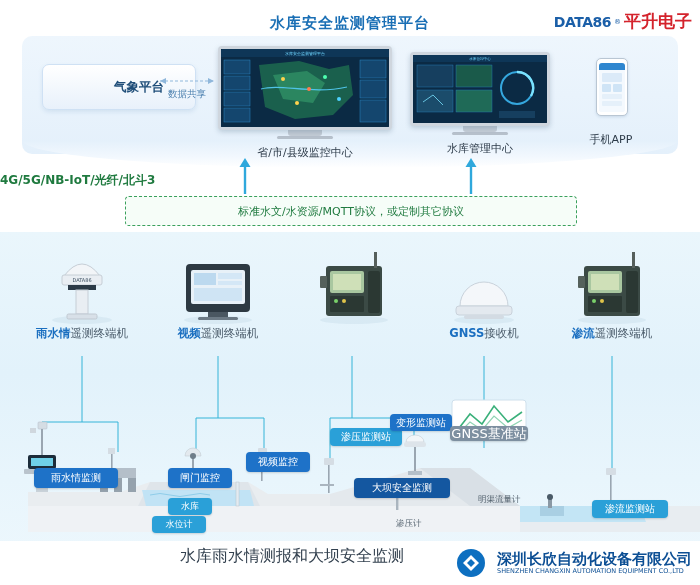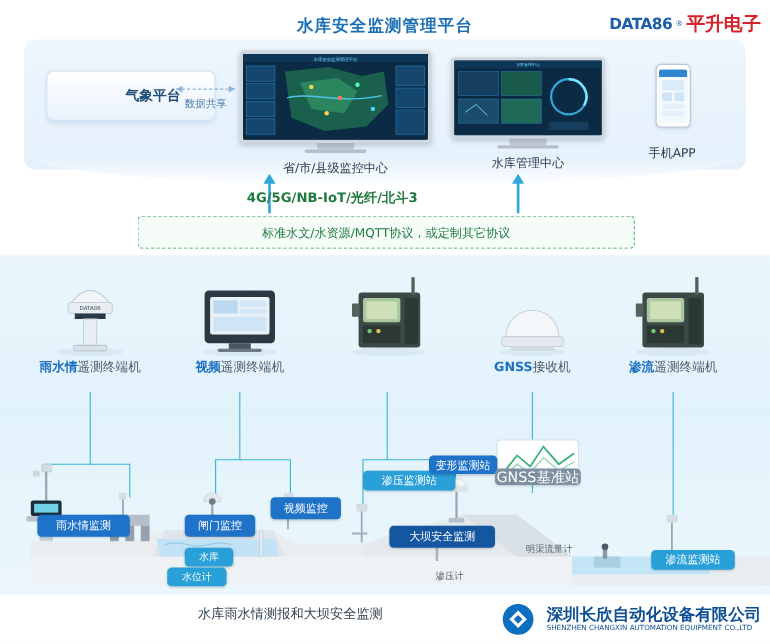--- a/index.html
+++ b/index.html
@@ -70,21 +70,21 @@
   
   .phone{
     position:absolute;left:596px;top:58px;width:30px;height:56px;
     border:1.5px solid #b9c6d3;border-radius:5px;background:#fff;
     box-shadow:0 1px 3px rgba(80,120,160,.2);
   }
   .phone .ph-screen{position:absolute;left:2px;top:4px;right:2px;bottom:3px;background:#f3f8fd;border-radius:3px;overflow:hidden;}
 
   
   .netlabel{
-    position:absolute;left:0;top:172px;width:604px;text-align:center;
+    position:absolute;left:0;top:172px;width:604px;text-align:left;
     font-size:12px;color:#1f7a3f;font-weight:bold;
   }
   .protocol{
     position:absolute;left:125px;top:196px;width:450px;height:28px;
     border:1px dashed #3aa05c;border-radius:4px;
     display:flex;align-items:center;justify-content:center;
     font-size:11px;color:#1f7a3f;background:rgba(240,252,244,.6);
   }
   .uparrow{position:absolute;}
 
@@ -109,21 +109,21 @@
   .tag.teal{background:#2aa0d8;}
   .tag.grey{background:#7d8fa0;}
   .smalltxt{position:absolute;font-size:8.5px;color:#55636f;white-space:nowrap;}
 
   
   .footer{
     position:absolute;left:0;bottom:0;width:700px;height:44px;
     background:#fff;border-top:0px;
   }
   .footer-text{
-    position:absolute;left:180px;bottom:18px;font-size:12px;color:#33414f;white-space:nowrap;
+    position:absolute;left:180px;bottom:18px;font-size:16px;color:#33414f;white-space:nowrap;
   }
   .logo{
     position:absolute;right:8px;bottom:6px;display:flex;align-items:center;gap:6px;
   }
   .logo .cn{font-size:15px;font-weight:bold;color:#0d4f94;letter-spacing:0px;line-height:1.1;}
   .logo .en{font-size:6.5px;color:#0d4f94;letter-spacing:0px;}
   svg{display:block;}
 </style>
 </head>
 <body>
@@ -394,21 +394,21 @@
 
     <g>
       <rect x="396" y="132" width="2.4" height="22" fill="#aab5bf"></rect>
       <circle cx="397" cy="131" r="2.6" fill="#8a98a4"></circle>
     </g>
   </svg>
 
   <div class="tag blue" style="left:34px;top:468px;width:84px;height:20px;">雨水情监测</div>
   <div class="tag blue" style="left:168px;top:468px;width:64px;height:20px;">闸门监控</div>
   <div class="tag blue" style="left:246px;top:452px;width:64px;height:20px;">视频监控</div>
-  <div class="tag teal" style="left:330px;top:428px;width:84px;height:18px;">渗压监测站</div>
+  <div class="tag teal" style="left:330px;top:428px;width:72px;height:18px;">渗压监测站</div>
   <div class="tag dblue" style="left:354px;top:478px;width:96px;height:20px;">大坝安全监测</div>
   <div class="tag teal" style="left:592px;top:500px;width:76px;height:18px;">渗流监测站</div>
   <div class="tag blue" style="left:390px;top:414px;width:62px;height:17px;">变形监测站</div>
   <div class="tag grey" style="left:450px;top:426px;width:78px;height:15px;font-size:13px;">GNSS基准站</div>
 
   <div class="tag teal" style="left:168px;top:498px;width:44px;height:17px;font-size:9px;">水库</div>
   <div class="tag teal" style="left:152px;top:516px;width:54px;height:17px;font-size:9px;">水位计</div>
   <div class="smalltxt" style="left:396px;top:518px;">渗压计</div>
   <div class="smalltxt" style="left:478px;top:494px;">明渠流量计</div>
 

